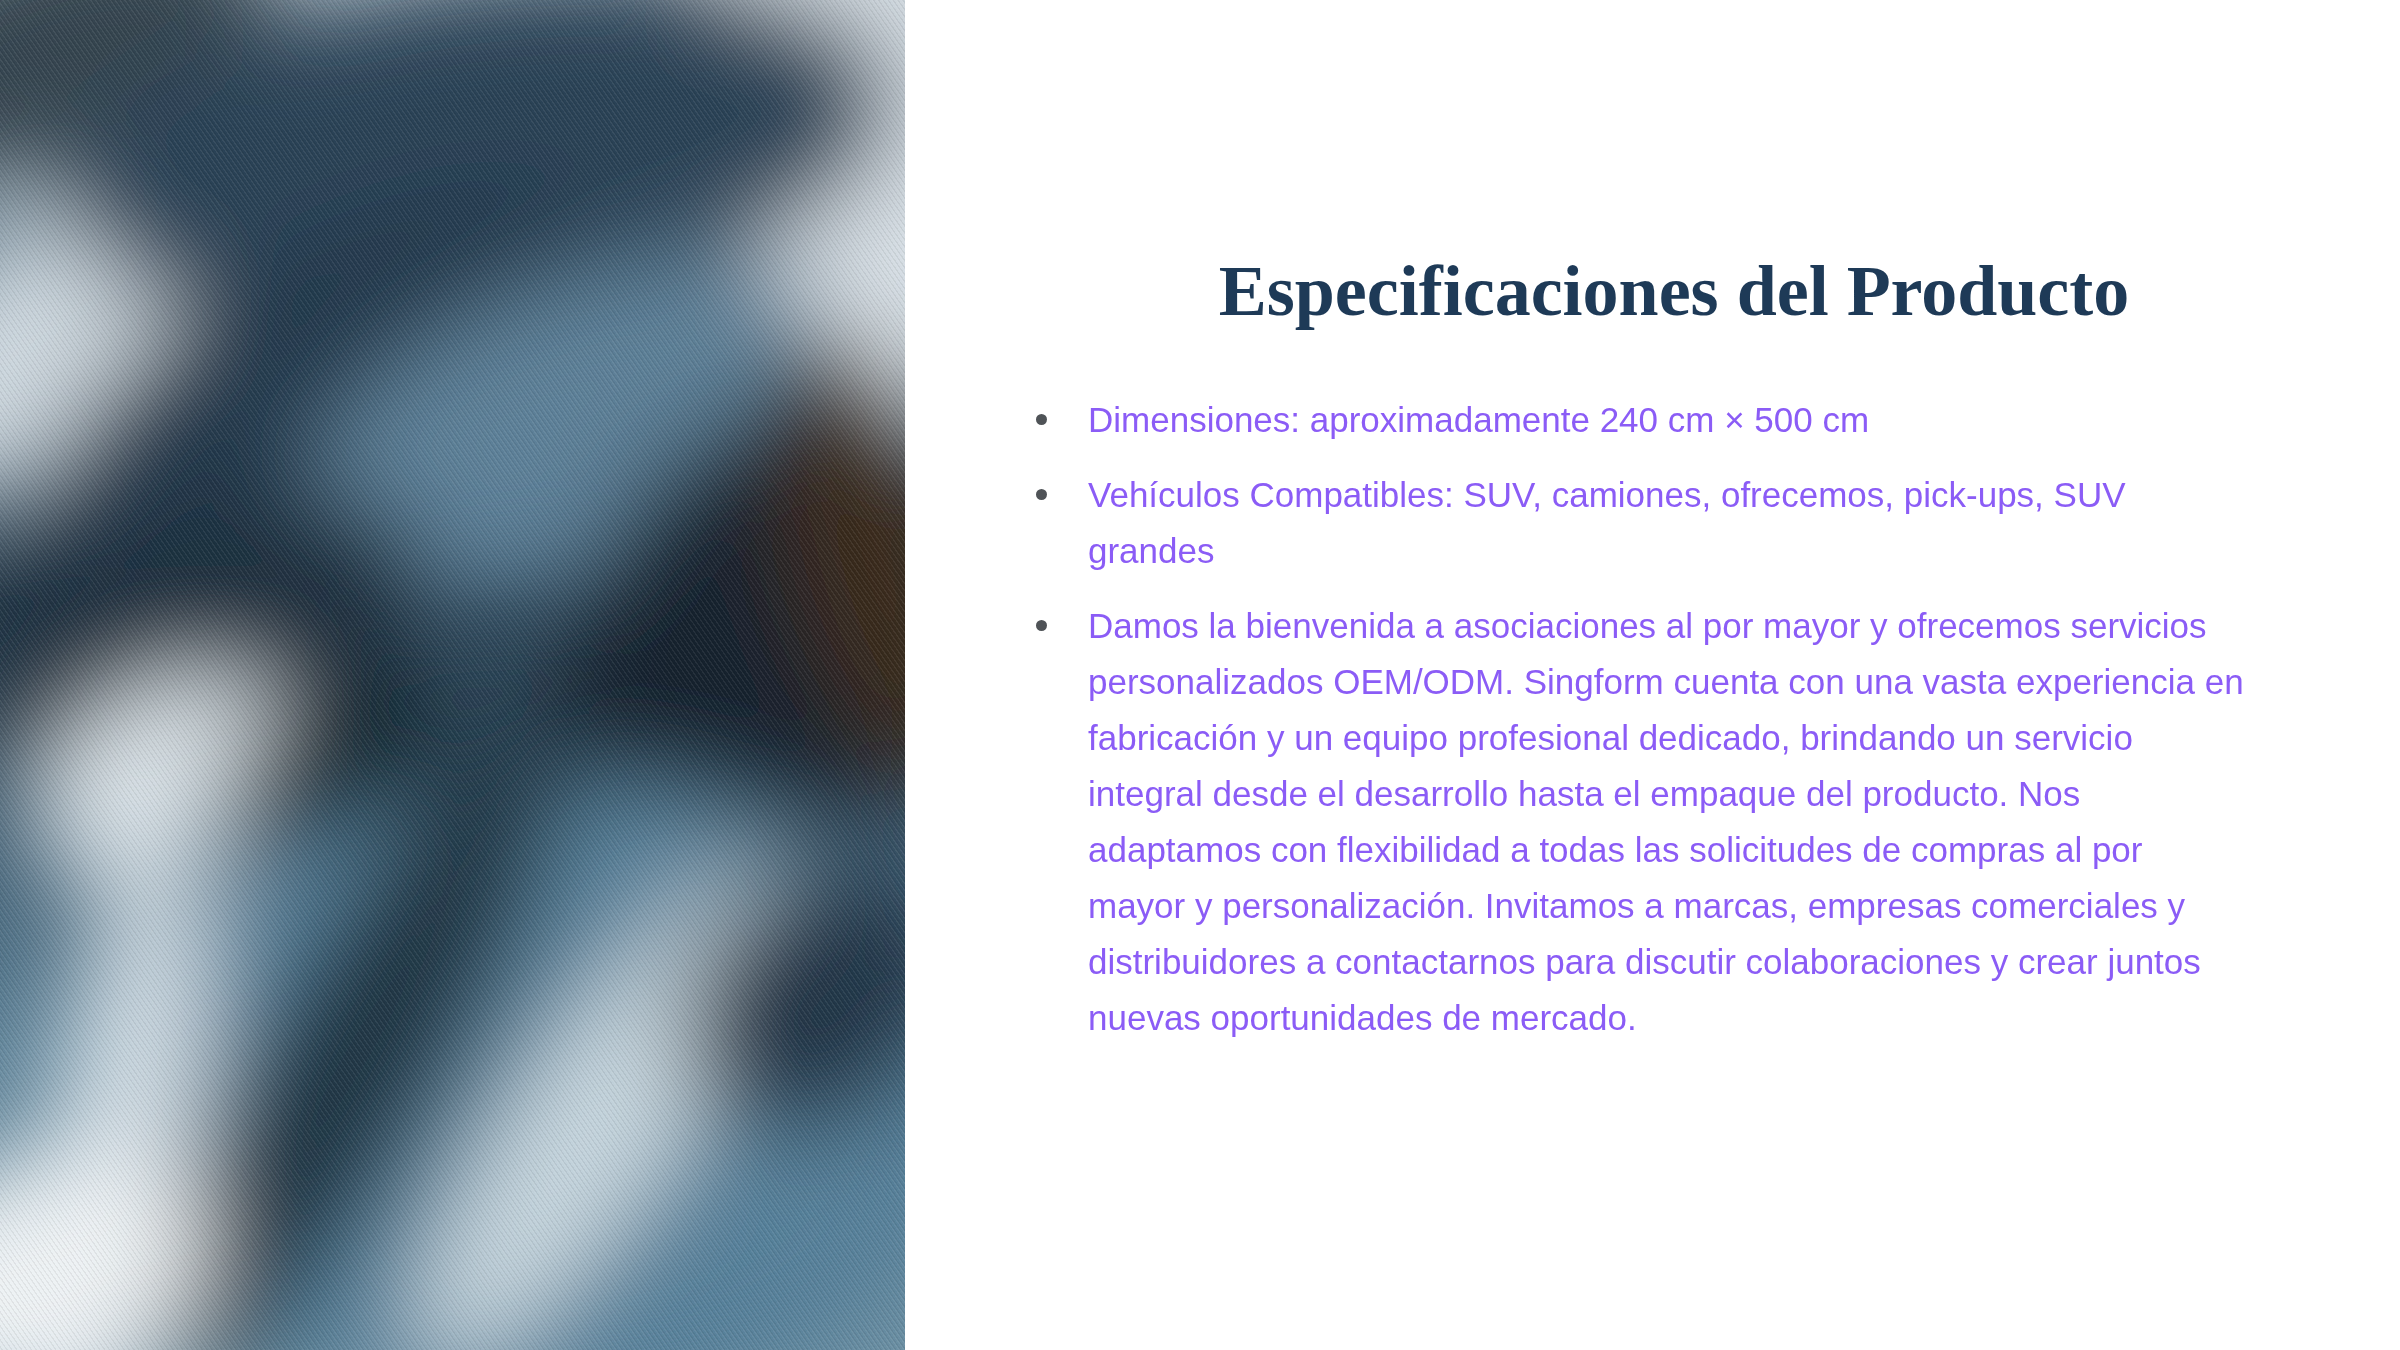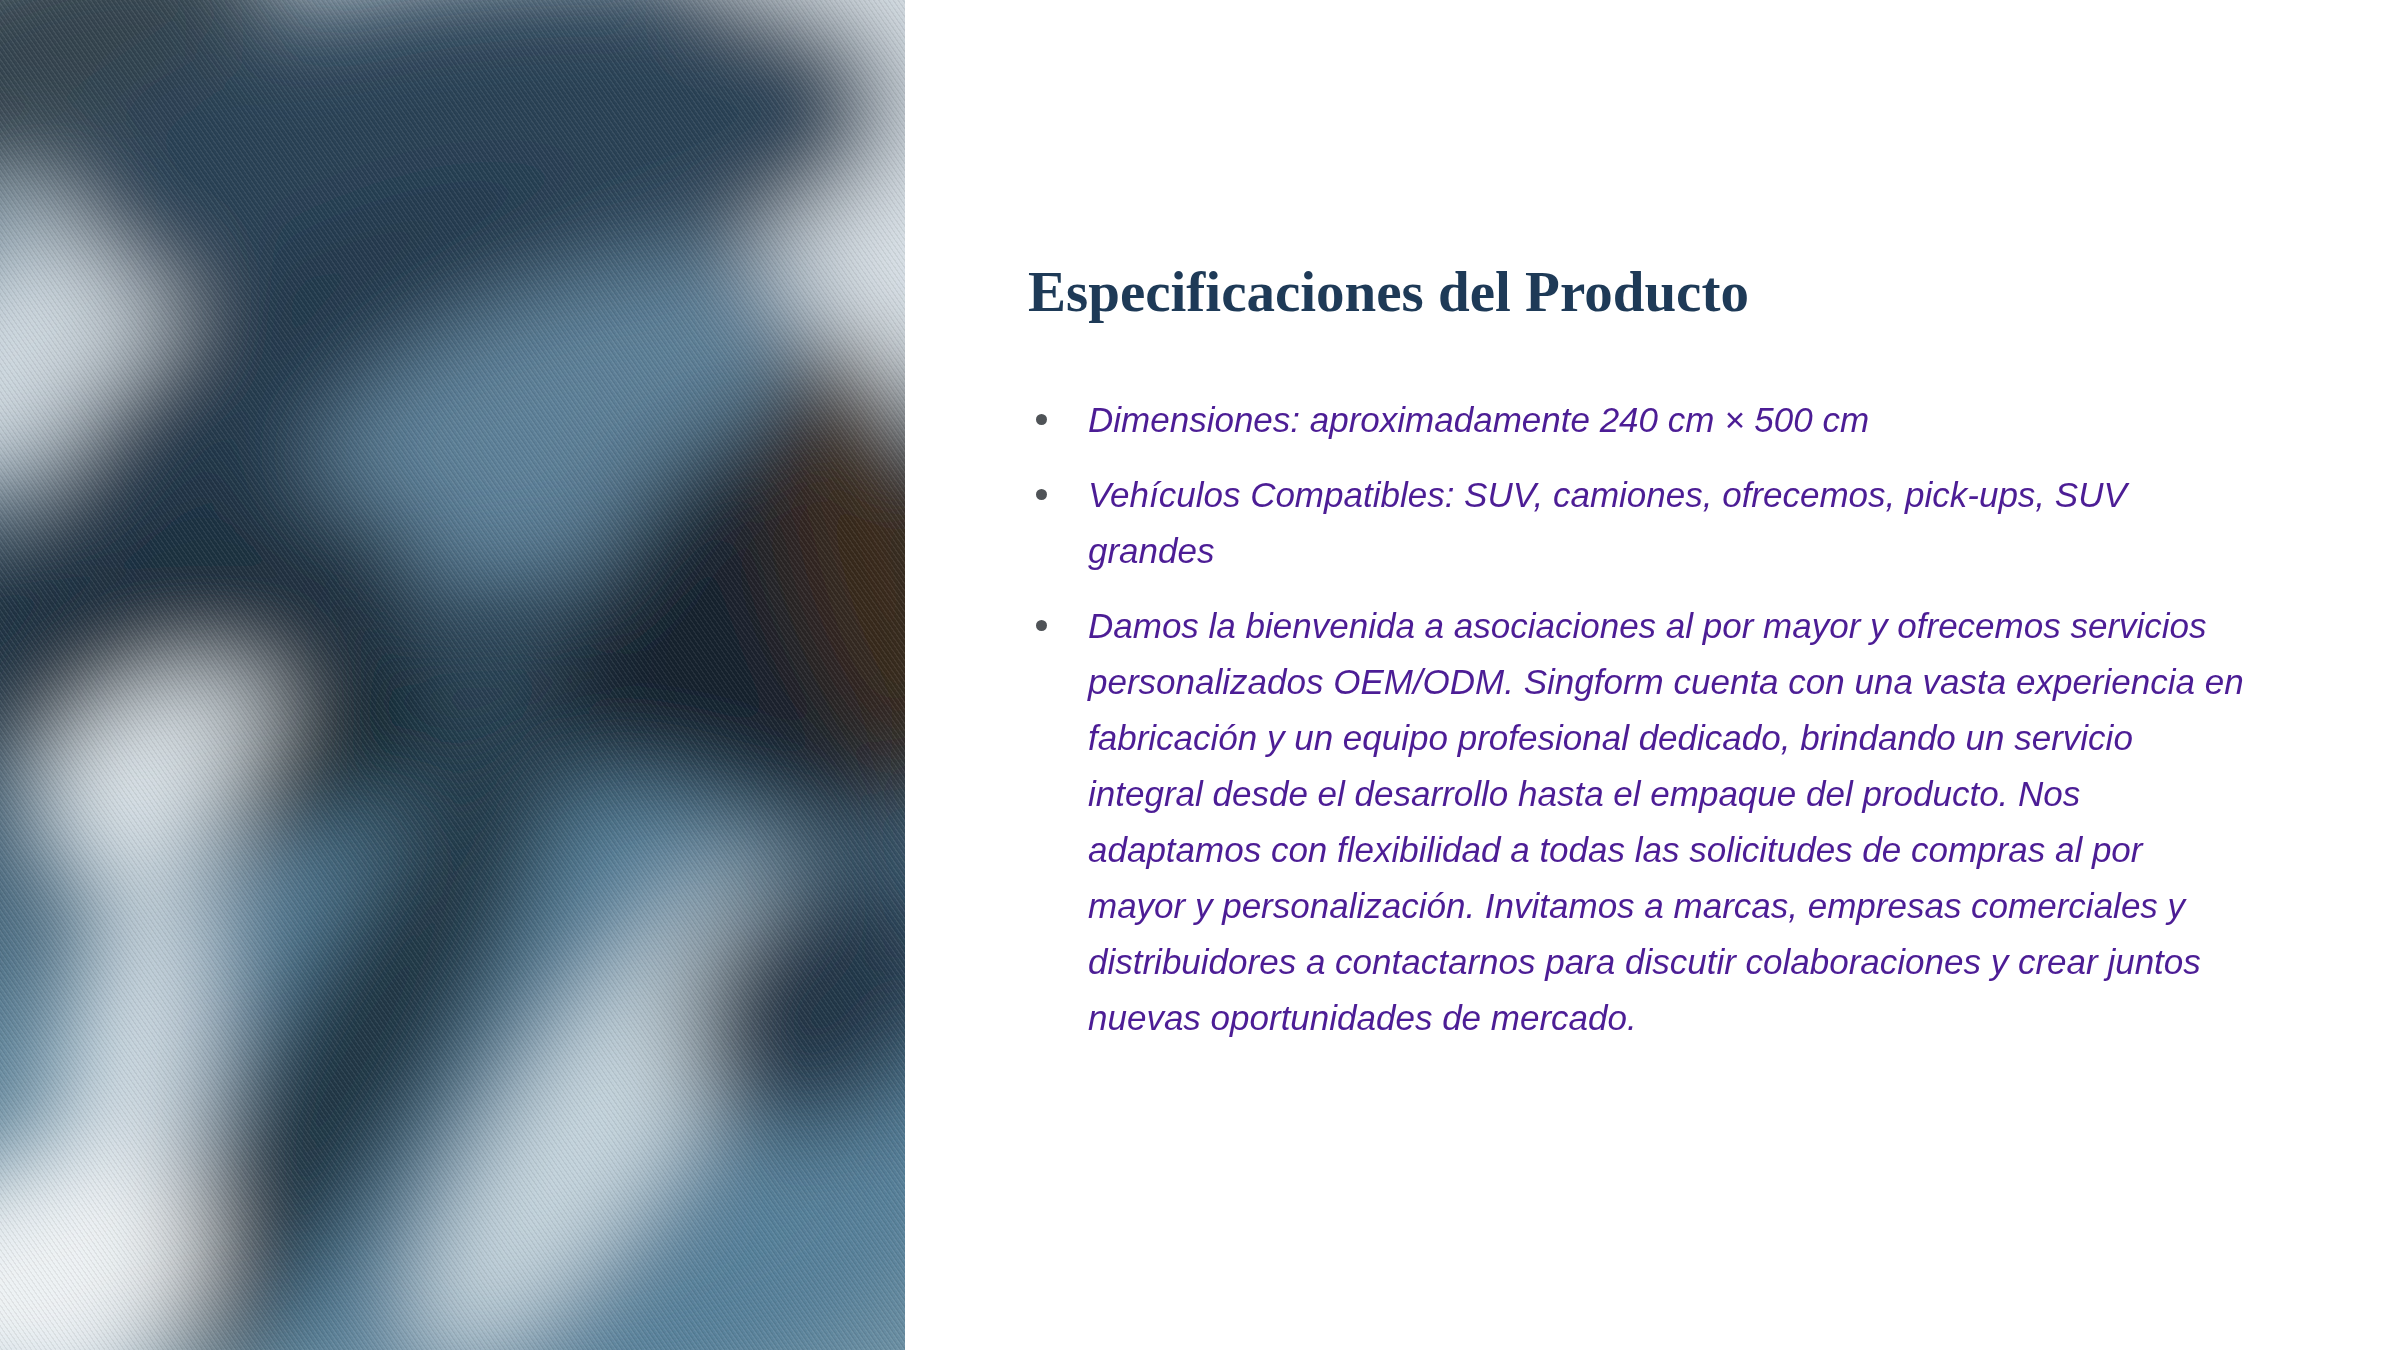--- a/index.html
+++ b/index.html
@@ -35,33 +35,33 @@
   
   .content-panel {
     flex: 1 1 auto;
     padding: 245px 80px 0 123px;
     box-sizing: border-box;
   }
   .title {
     margin: 0 0 54px 0;
     font-family: "Liberation Serif", serif;
     font-weight: 700;
-    font-size: 57px;
+    font-size: 72px;
     line-height: 93px;
     color: #1e3a57;
+    text-align: center;
   }
   .bullets {
     list-style: none;
     margin: 0;
     padding: 0;
     width: 1217px;
     font-size: 35px;
     line-height: 56px;
-    color: #4c1d95;
-    font-style: italic;
+    color: #8b5cf6;
   }
   .bullet {
     display: flex;
     align-items: flex-start;
     margin-bottom: 19px;
   }
   .dot {
     flex: 0 0 auto;
     width: 11px;
     height: 11px;

